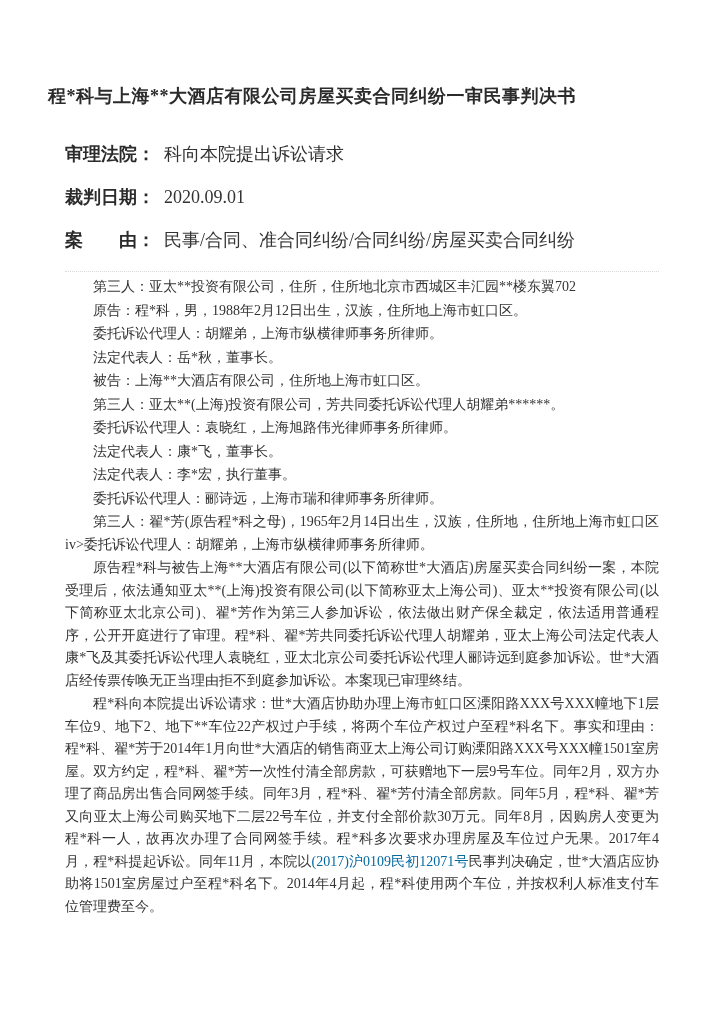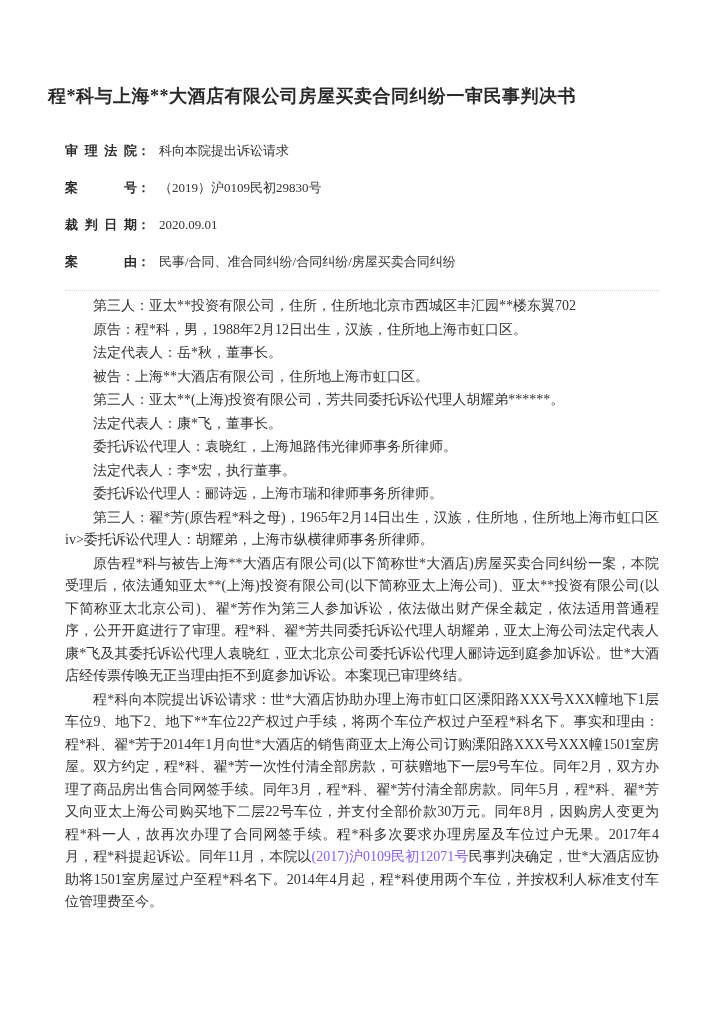--- a/index.html
+++ b/index.html
@@ -20,21 +20,21 @@
     margin: 84px 48px 0;
     font-size: 18px;
     font-weight: bold;
     color: #2b2b2b;
     letter-spacing: 0.5px;
   }
   .meta-block { margin: 34px 65px 0; }
   .meta-row {
     display: flex;
     align-items: baseline;
-    font-size: 13px;
+    font-size: 18px;
     margin-bottom: 19px;
     color: #333333;
   }
   .meta-label-wrap { font-weight: bold; color: #2b2b2b; white-space: nowrap; }
   .meta-label {
     display: inline-block;
     width: 72px;
     text-align: justify;
     text-align-last: justify;
   }
@@ -46,61 +46,58 @@
   }
   .doc-body {
     margin: 4px 65px 0;
     font-size: 14px;
     line-height: 22.5px;
     text-align: justify;
     color: #333333;
   }
   .doc-body p { text-indent: 2em; margin-bottom: 1px; }
   .case-link {
-    color: #8b5cf6;
+    color: #0369a1;
     text-decoration: none;
     cursor: pointer;
   }
 </style>
 </head>
 <body>
 
 <div class="page">
 
   <h1 class="doc-title">程*科与上海**大酒店有限公司房屋买卖合同纠纷一审民事判决书</h1>
 
   <div class="meta-block">
     <div class="meta-row">
       <span class="meta-label-wrap"><span class="meta-label">审理法院</span><span>：</span></span>
       <span class="meta-value">科向本院提出诉讼请求</span>
     </div>
     <div class="meta-row">
-      <span class="meta-label-wrap"><span class="meta-label">案号</span><span>：</span></span>
-      <span class="meta-value">（2019）沪0109民初29830号</span>
-    </div>
-    <div class="meta-row">
       <span class="meta-label-wrap"><span class="meta-label">裁判日期</span><span>：</span></span>
       <span class="meta-value">2020.09.01</span>
     </div>
     <div class="meta-row">
       <span class="meta-label-wrap"><span class="meta-label">案由</span><span>：</span></span>
       <span class="meta-value">民事/合同、准合同纠纷/合同纠纷/房屋买卖合同纠纷</span>
     </div>
   </div>
 
   <div class="separator"></div>
 
   <div class="doc-body">
     <p>第三人：亚太**投资有限公司，住所，住所地北京市西城区丰汇园**楼东翼702</p>
     <p>原告：程*科，男，1988年2月12日出生，汉族，住所地上海市虹口区。</p>
+    <p>委托诉讼代理人：胡耀弟，上海市纵横律师事务所律师。</p>
     <p>法定代表人：岳*秋，董事长。</p>
     <p>被告：上海**大酒店有限公司，住所地上海市虹口区。</p>
     <p>第三人：亚太**(上海)投资有限公司，芳共同委托诉讼代理人胡耀弟******。</p>
+    <p>委托诉讼代理人：袁晓红，上海旭路伟光律师事务所律师。</p>
     <p>法定代表人：康*飞，董事长。</p>
-    <p>委托诉讼代理人：袁晓红，上海旭路伟光律师事务所律师。</p>
     <p>法定代表人：李*宏，执行董事。</p>
     <p>委托诉讼代理人：郦诗远，上海市瑞和律师事务所律师。</p>
     <p>第三人：翟*芳(原告程*科之母)，1965年2月14日出生，汉族，住所地，住所地上海市虹口区 iv&gt;委托诉讼代理人：胡耀弟，上海市纵横律师事务所律师。</p>
     <p>原告程*科与被告上海**大酒店有限公司(以下简称世*大酒店)房屋买卖合同纠纷一案，本院受理后，依法通知亚太**(上海)投资有限公司(以下简称亚太上海公司)、亚太**投资有限公司(以下简称亚太北京公司)、翟*芳作为第三人参加诉讼，依法做出财产保全裁定，依法适用普通程序，公开开庭进行了审理。程*科、翟*芳共同委托诉讼代理人胡耀弟，亚太上海公司法定代表人康*飞及其委托诉讼代理人袁晓红，亚太北京公司委托诉讼代理人郦诗远到庭参加诉讼。世*大酒店经传票传唤无正当理由拒不到庭参加诉讼。本案现已审理终结。</p>
     <p><span>程*科向本院提出诉讼请求：世*大酒店协助办理上海市虹口区溧阳路XXX号XXX幢地下1层车位9、地下2、地下**车位22产权过户手续，将两个车位产权过户至程*科名下。事实和理由：程*科、翟*芳于2014年1月向世*大酒店的销售商亚太上海公司订购溧阳路XXX号XXX幢1501室房屋。双方约定，程*科、翟*芳一次性付清全部房款，可获赠地下一层9号车位。同年2月，双方办理了商品房出售合同网签手续。同年3月，程*科、翟*芳付清全部房款。同年5月，程*科、翟*芳又向亚太上海公司购买地下二层22号车位，并支付全部价款30万元。同年8月，因购房人变更为程*科一人，故再次办理了合同网签手续。程*科多次要求办理房屋及车位过户无果。2017年4月，程*科提起诉讼。同年11月，本院以</span><a class="case-link">(2017)沪0109民初12071号</a><span>民事判决确定，世*大酒店应协助将1501室房屋过户至程*科名下。2014年4月起，程*科使用两个车位，并按权利人标准支付车位管理费至今。</span></p>
   </div>
 
 </div>
 
 </body></html>

